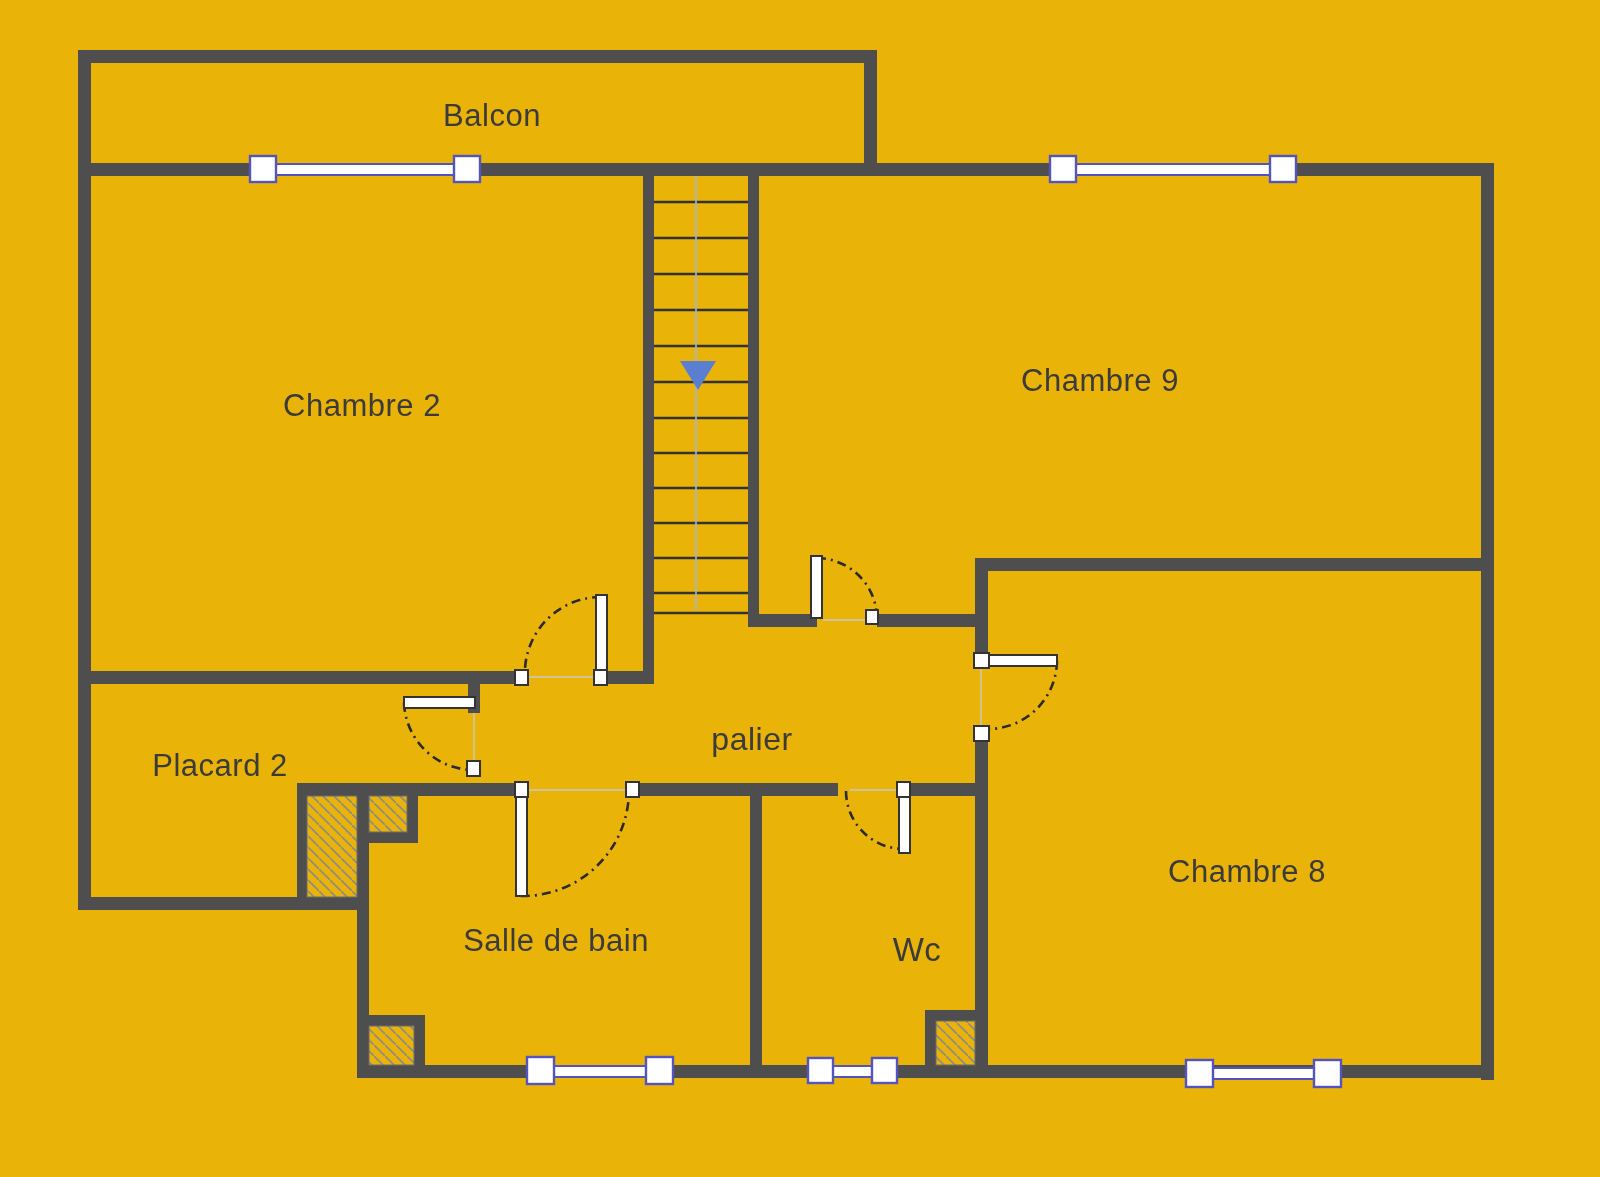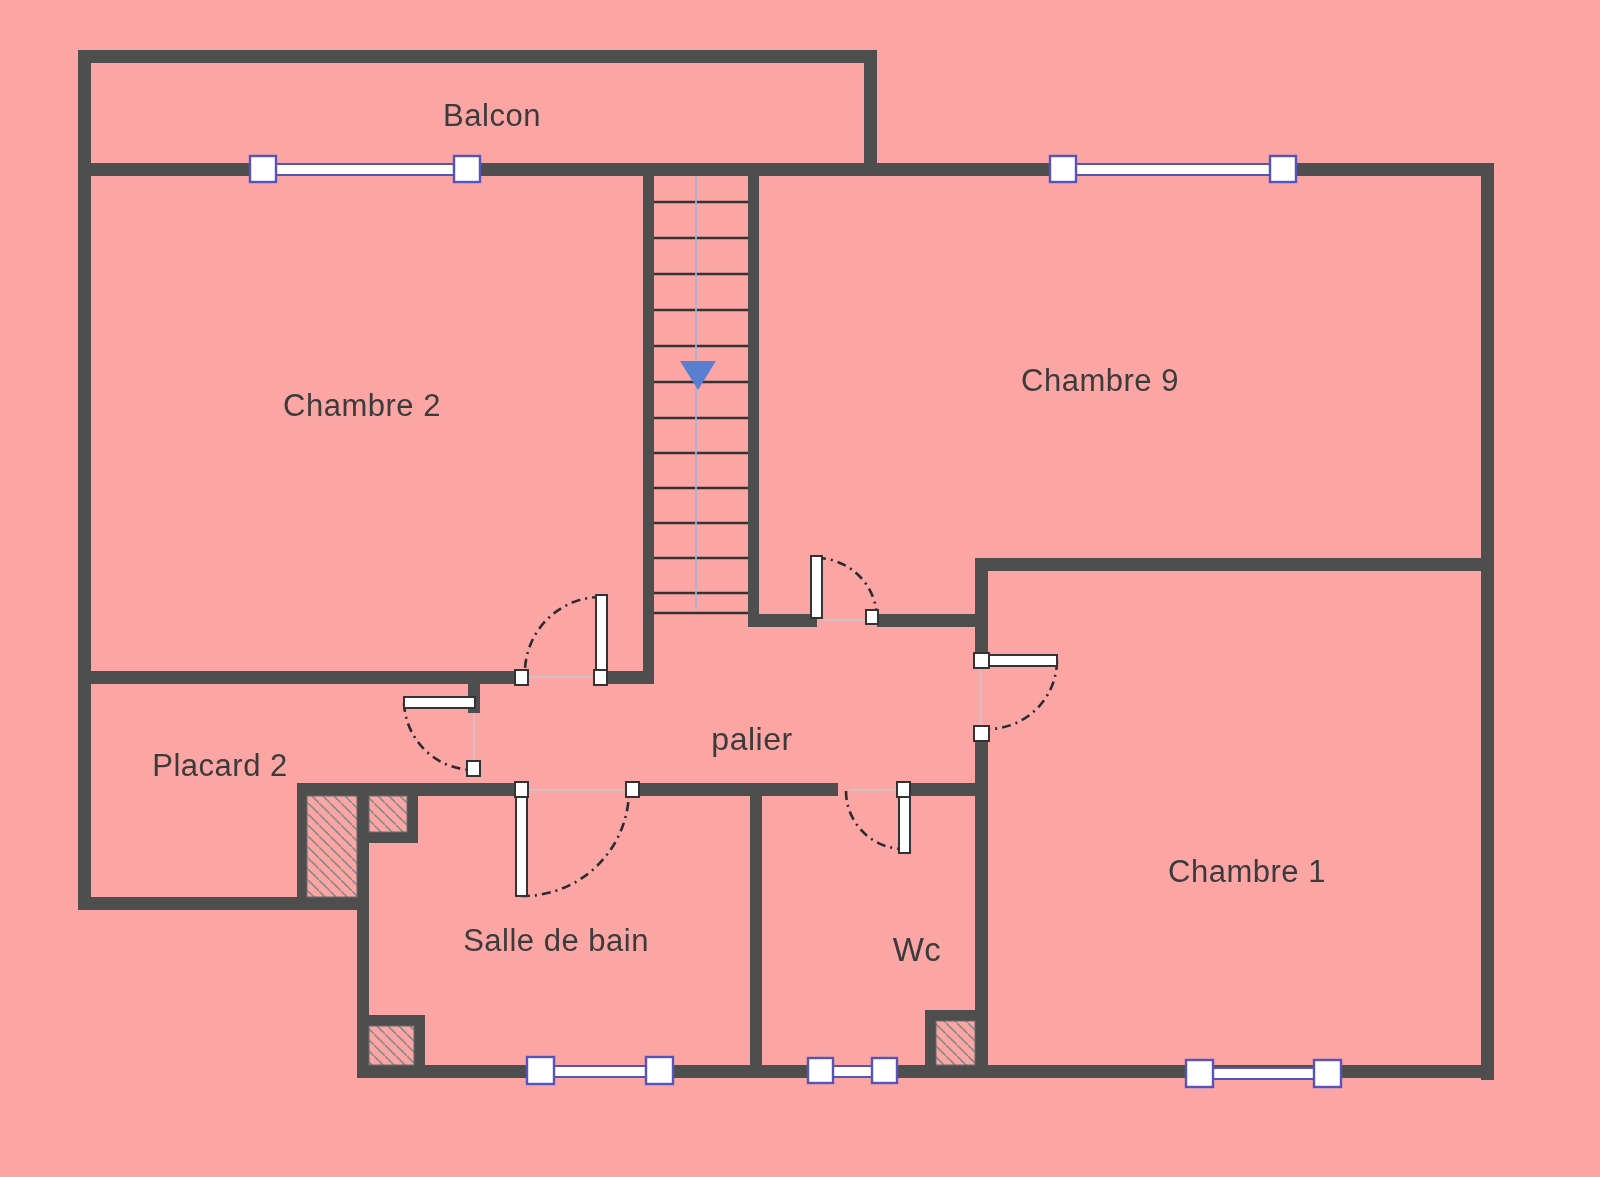--- a/index.html
+++ b/index.html
@@ -1,19 +1,19 @@
 <!DOCTYPE html>
 <html><head>
 <meta charset="utf-8">
 <style>
   html,body{margin:0;padding:0;background:#ffffff;}
   #canvas{
     position:relative;
     width:1600px;height:1177px;
-    background:#fca5a5;
+    background:#eab308;
     font-family:"Liberation Sans", sans-serif;
     overflow:hidden;
   }
   #plan-svg{position:absolute;left:0;top:0;}
   .room-label{
     position:absolute;
     transform:translate(-50%,-50%);
     font-size:31px;
     color:#3b3b3b;
     letter-spacing:0.5px;
@@ -196,18 +196,18 @@
         <rect x="1198" y="1068" width="130" height="11" fill="#ffffff" stroke="#5454bc" stroke-width="2"></rect>
         <rect x="1186" y="1060" width="27" height="27" fill="#ffffff" stroke="#5454bc" stroke-width="2.4"></rect>
         <rect x="1314" y="1060" width="27" height="27" fill="#ffffff" stroke="#5454bc" stroke-width="2.4"></rect>
       </g>
     </g>
   </svg>
 
   <div class="room-label lbl-balcon">Balcon</div>
   <div class="room-label lbl-chambre3">Chambre 2</div>
   <div class="room-label lbl-chambre1">Chambre 9</div>
-  <div class="room-label lbl-chambre2">Chambre 1</div>
+  <div class="room-label lbl-chambre2">Chambre 8</div>
   <div class="room-label lbl-placard2">Placard 2</div>
   <div class="room-label lbl-palier">palier</div>
   <div class="room-label lbl-sdb">Salle de bain</div>
   <div class="room-label lbl-wc">Wc</div>
 </div>
 
 </body></html>

